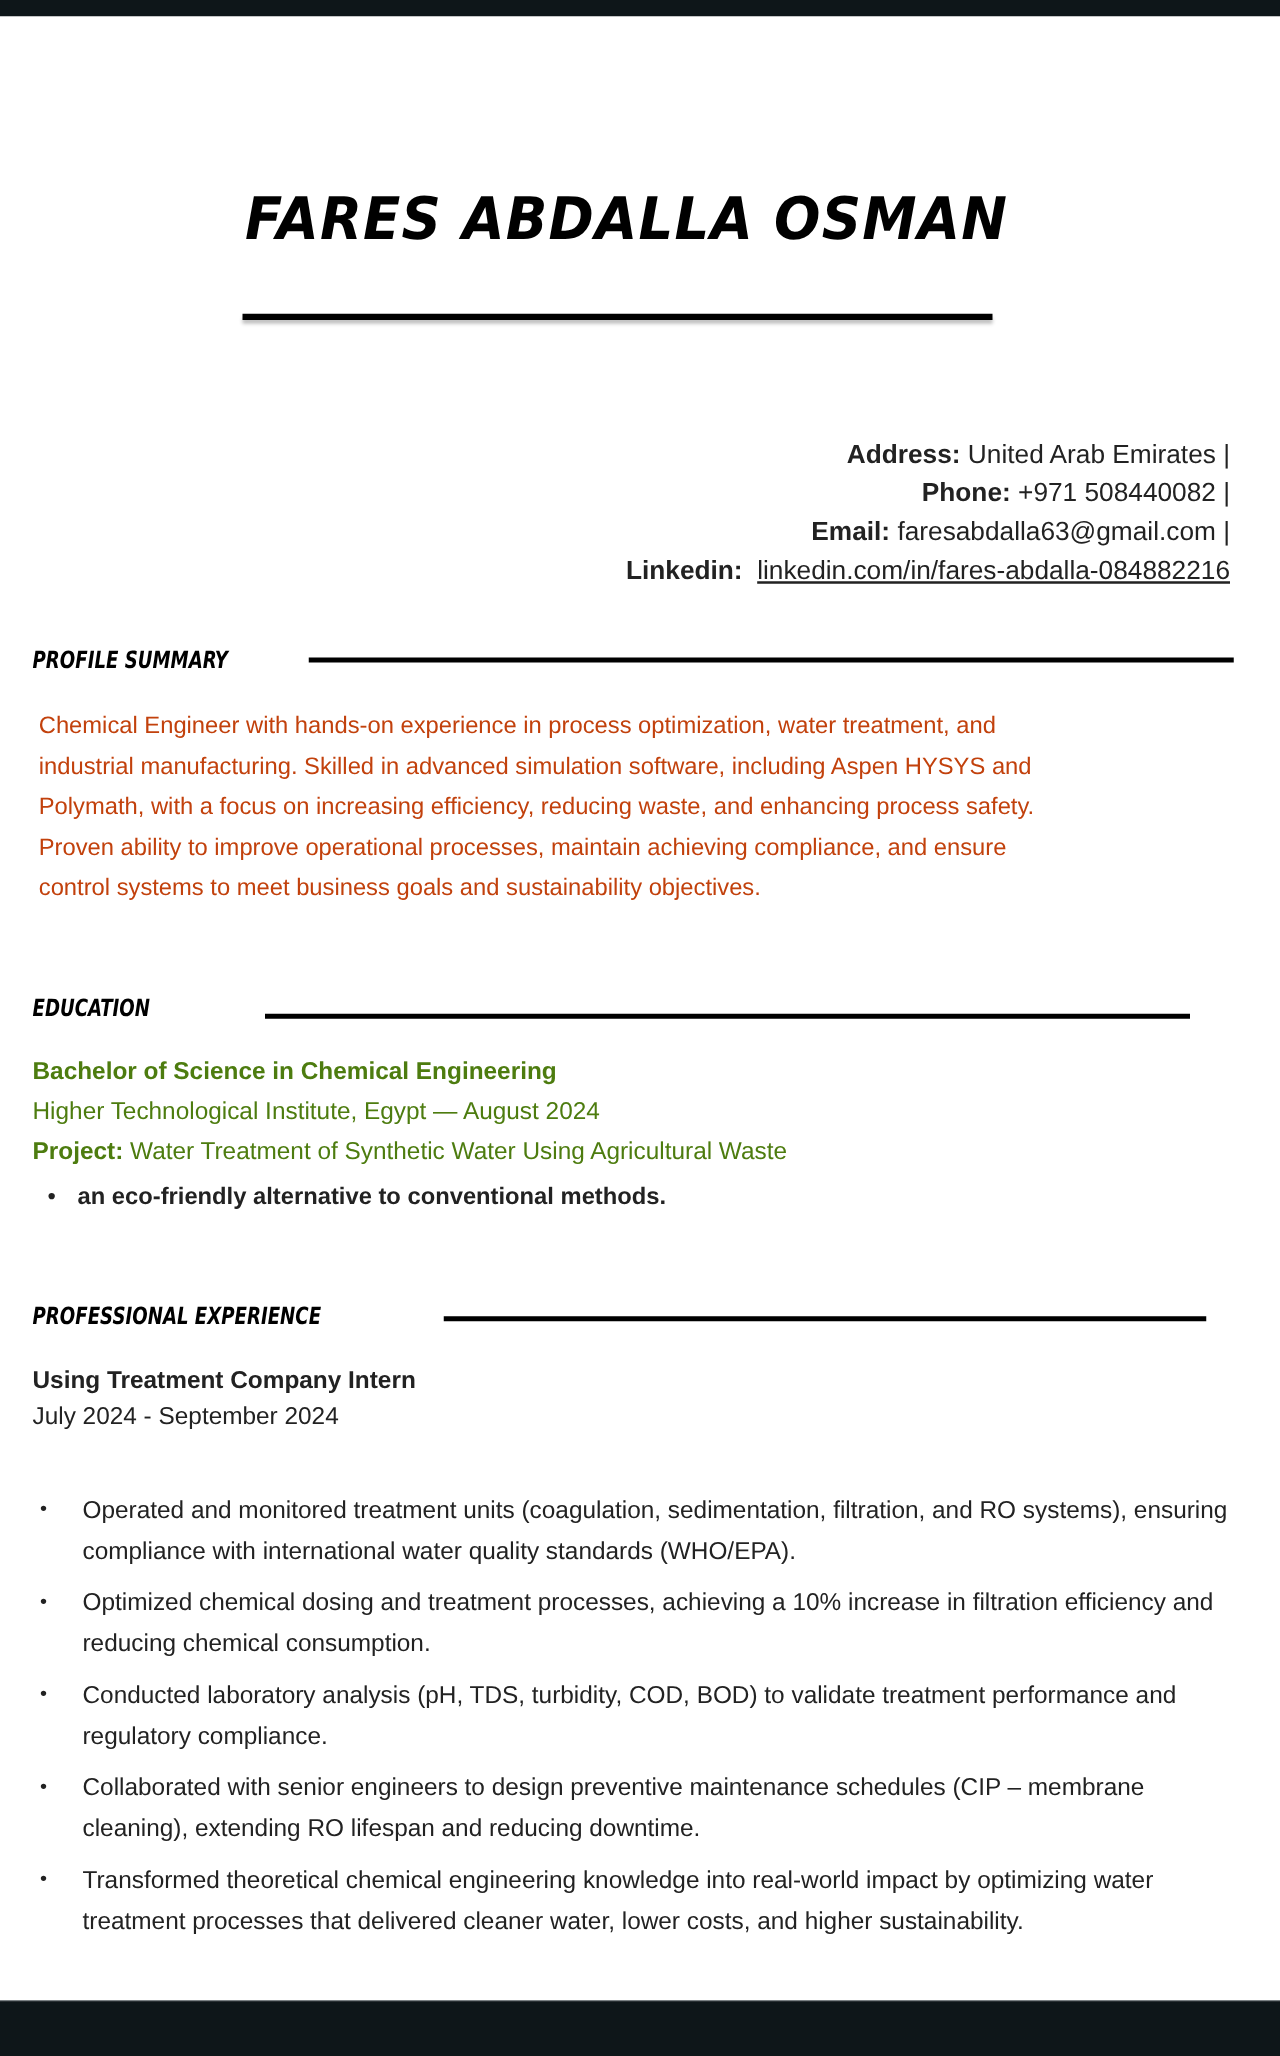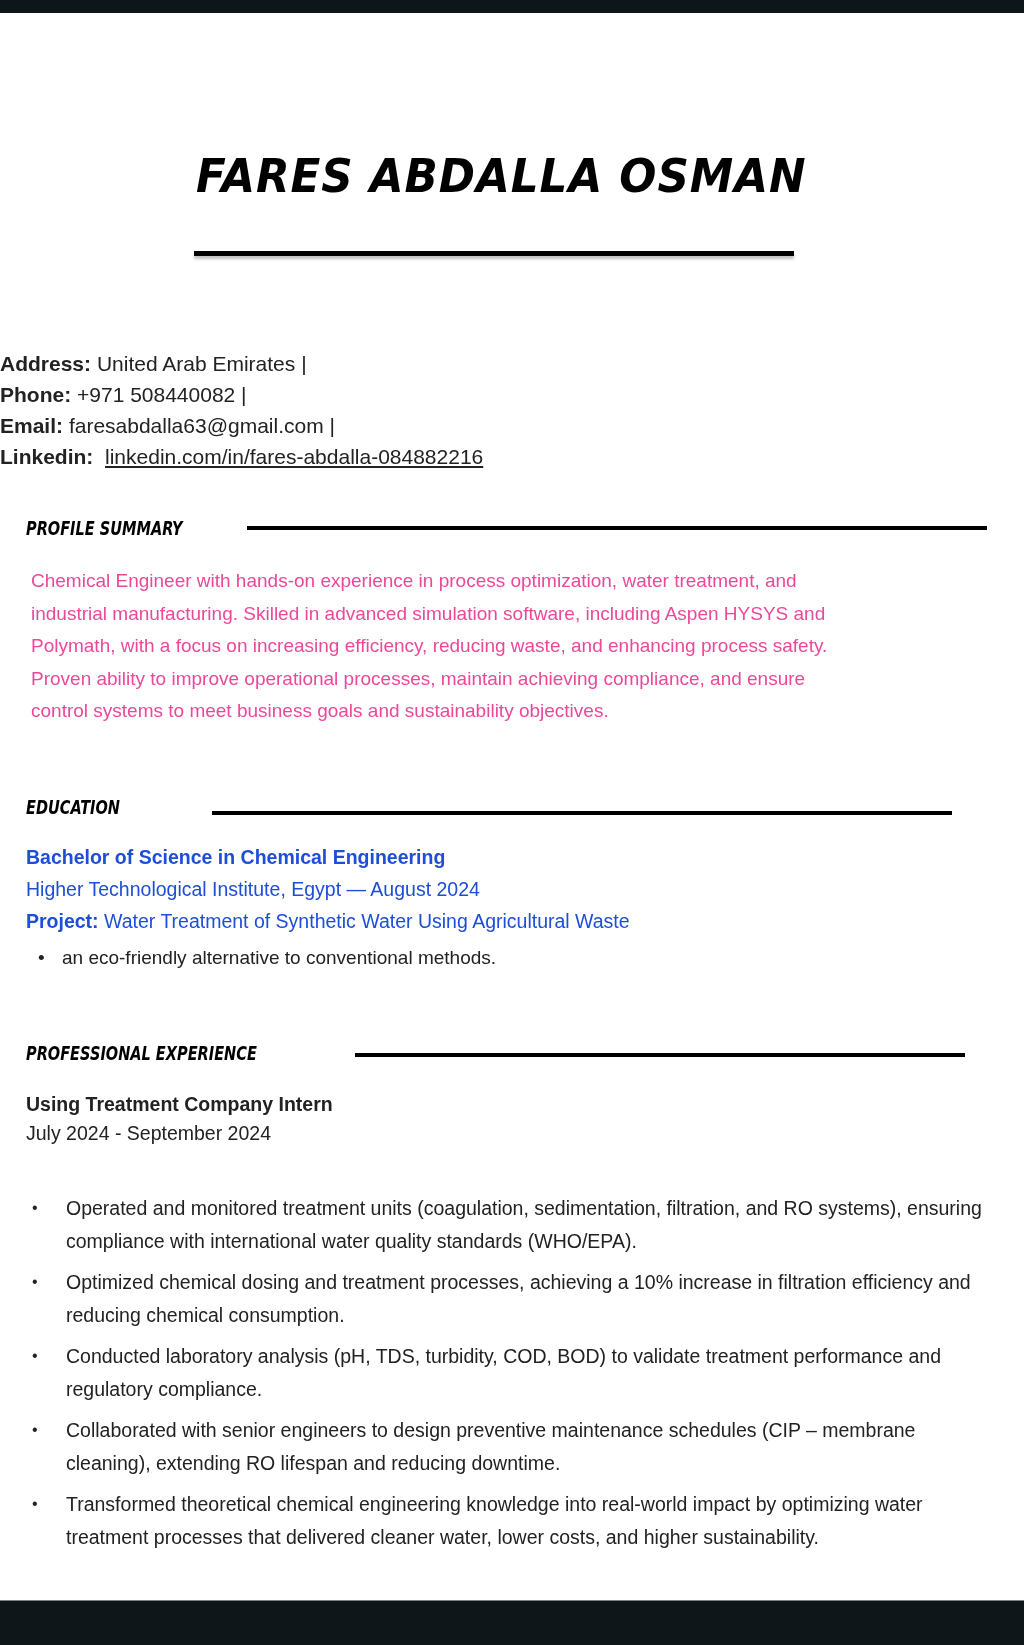--- a/index.html
+++ b/index.html
@@ -1,27 +1,27 @@
 <!DOCTYPE html>
 <html><head>
 <meta charset="utf-8">
 <style>
   html, body { margin: 0; padding: 0; }
   body { width: 1024px; height: 1645px; background: #ffffff; position: relative; overflow: hidden; font-family: "Liberation Sans", sans-serif; color: #222; }
   .bar-top { position: absolute; left: 0; top: 0; width: 1024px; height: 13px; background: #0e1619; }
   .bar-bottom { position: absolute; left: 0; top: 1600px; width: 1024px; height: 45px; background: #0e1619; border-top: 1px solid #7b8184; }
   .name { position: absolute; left: 196px; top: 148px; font-family: "DejaVu Sans", sans-serif; font-weight: bold; font-style: italic; font-size: 47px; letter-spacing: 1px; color: #000; transform: scaleX(0.93); transform-origin: left; white-space: nowrap; }
   .name-rule { position: absolute; left: 194px; top: 251px; width: 600px; height: 5px; background: #000; box-shadow: 0 3px 3px rgba(0,0,0,0.25); }
-  .contact { position: absolute; left: 0; top: 348px; width: 984px; text-align: left; font-size: 21px; line-height: 31px; color: #222; }
+  .contact { position: absolute; left: 0; top: 348px; width: 984px; text-align: right; font-size: 21px; line-height: 31px; color: #222; }
   .contact .lbl { font-weight: bold; }
   .contact a { color: #222; text-decoration: underline; }
   .section-title { position: absolute; left: 26px; font-family: "DejaVu Sans Condensed", "DejaVu Sans", sans-serif; font-weight: bold; font-style: italic; font-size: 19px; color: #000; transform: scaleX(0.85); transform-origin: left; white-space: nowrap; }
   .section-rule { position: absolute; height: 4px; background: #000; }
-  .para { position: absolute; left: 31px; width: 900px; font-size: 19px; line-height: 32.5px; color: #ec4899; }
-  .edu { position: absolute; left: 26px; font-size: 19.5px; line-height: 32px; color: #1d4ed8; }
+  .para { position: absolute; left: 31px; width: 900px; font-size: 19px; line-height: 32.5px; color: #c2410c; }
+  .edu { position: absolute; left: 26px; font-size: 19.5px; line-height: 32px; color: #4d7c0f; }
   .bold { font-weight: bold; }
   .edu-bullet { position: absolute; left: 38px; width: 920px; font-size: 19px; line-height: 32px; color: #222; }
   .bul-dot { position: absolute; left: 0; }
   .bul-text { display: block; padding-left: 20px; }
   .exp { position: absolute; left: 26px; font-size: 19.5px; line-height: 29px; color: #222; }
   .exp-list { position: absolute; left: 32px; top: 1192px; width: 960px; margin: 0; padding: 0; list-style: none; }
   .exp-list li { position: relative; font-size: 19.5px; line-height: 32.5px; color: #222; margin-bottom: 9px; padding-left: 34px; }
   .exp-list li .dot { position: absolute; left: 0; top: 0; font-size: 16px; }
 </style>
 </head>
@@ -51,21 +51,21 @@
 
 <div class="section-title" style="top:796px;">EDUCATION</div>
 <div class="section-rule" style="left:212px; top:811px; width:740px;"></div>
 <div class="edu" style="top:841px;">
   <div class="bold">Bachelor of Science in Chemical Engineering</div>
   <div>Higher Technological Institute, Egypt — August 2024</div>
   <div><span class="bold">Project:</span> <span>Water Treatment of Synthetic Water Using Agricultural Waste</span></div>
 </div>
 <div class="edu-bullet" style="top:942px;">
   <span class="bul-dot">•</span>
-  <span class="bul-text" style="padding-left:24px;">an eco-friendly alternative to conventional methods.</span>
+  <span class="bul-text" style="padding-left:24px;font-weight:bold;">an eco-friendly alternative to conventional methods.</span>
 </div>
 
 <div class="section-title" style="top:1042px;">PROFESSIONAL EXPERIENCE</div>
 <div class="section-rule" style="left:355px; top:1053px; width:610px;"></div>
 <div class="exp" style="top:1090px;">
   <div class="bold">Using Treatment Company Intern</div>
   <div>July 2024 - September 2024</div>
 </div>
 
 <ul class="exp-list">

